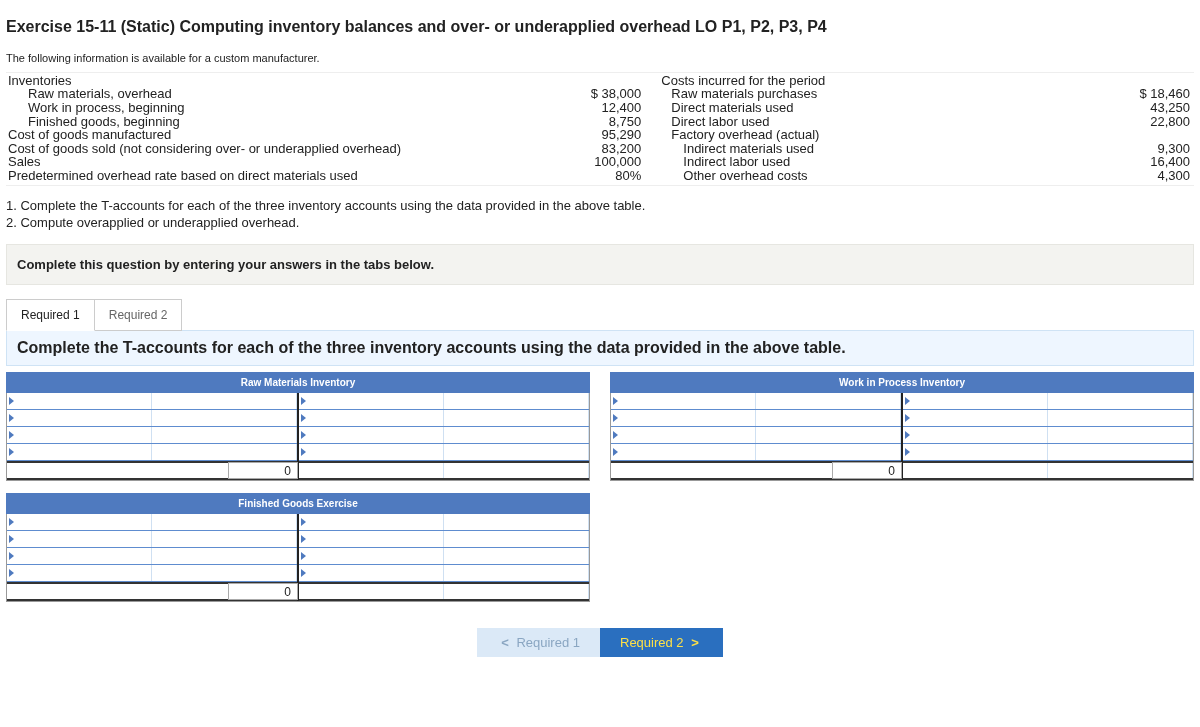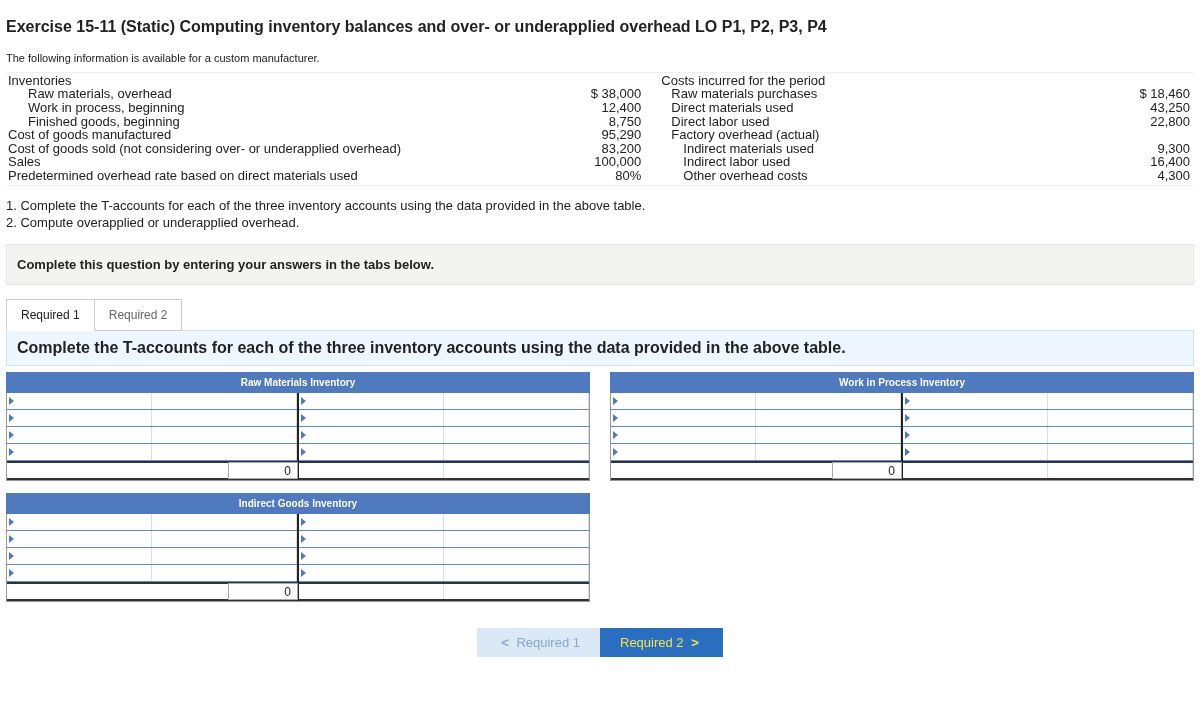--- a/index.html
+++ b/index.html
@@ -281,21 +281,21 @@
             </div>
           <div class="trow final">
               <div class="cell"></div>
               <div class="cell"></div>
             </div>
         </div>
       </div>
     </div>
 
     <div class="tacct">
-      <div class="tacct-title">Indirect Goods Inventory</div>
+      <div class="tacct-title">Finished Goods Exercise</div>
       <div class="tacct-body">
         <div class="tside left">
           <div class="trow">
               <div class="cell"></div>
               <div class="cell"></div>
             </div>
           <div class="trow">
               <div class="cell"></div>
               <div class="cell"></div>
             </div>

